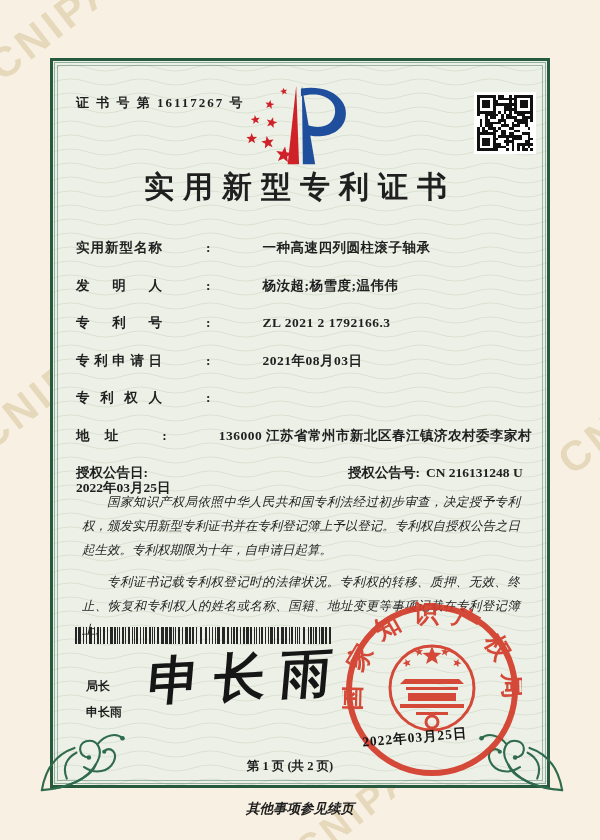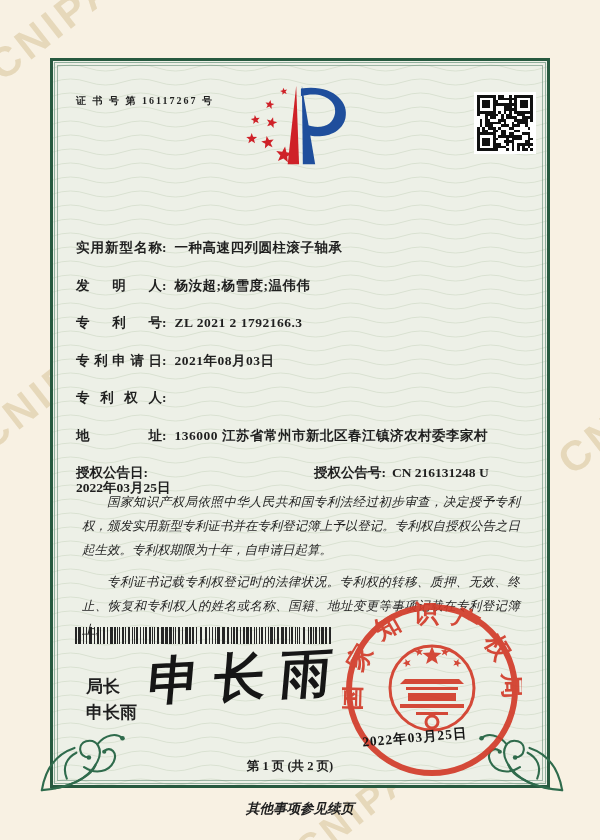--- a/index.html
+++ b/index.html
@@ -24,48 +24,48 @@
          border:3px solid #27593f;background:#edf0e7;box-sizing:border-box;}
   .frame-inner{position:absolute;inset:1px;border:1px solid #8fae9b;pointer-events:none;}
   .frame-inner2{position:absolute;inset:4px;border:1px solid #3c6f55;opacity:.45;pointer-events:none;}
   .waves{position:absolute;inset:0;width:100%;height:100%;opacity:.6;pointer-events:none;}
 
   .flourish{position:absolute;width:96px;height:96px;}
   .flourish-bl{left:38px;bottom:46px;}
   .flourish-br{right:34px;bottom:46px;transform:scaleX(-1);}
 
   
-  .cert-no{position:absolute;left:76px;top:94px;font-size:10px;letter-spacing:2px;font-weight:600;}
+  .cert-no{position:absolute;left:76px;top:94px;font-size:13px;letter-spacing:2px;font-weight:600;}
   .logo{position:absolute;left:238px;top:80px;width:124px;height:90px;}
   .qr{position:absolute;left:474px;top:92px;width:56px;height:56px;background:#fff;padding:3px;}
   .title{position:absolute;left:0;width:600px;top:167px;text-align:center;
          font-size:30px;font-weight:bold;letter-spacing:9px;}
 
   
   .fields{position:absolute;left:76px;top:240px;width:456px;font-size:13.5px;font-weight:600;}
-  .field-row{display:flex;margin-bottom:22.5px;line-height:15px;white-space:nowrap;}
+  .field-row{display:flex;margin-bottom:22.5px;line-height:15px;white-space:nowrap;gap:44px;}
   .field-label{display:inline-block;width:86px;text-align:justify;text-align-last:justify;}
   .field-colon{margin:0 8px 0 0;}
   .field-value{letter-spacing:.5px;}
   .grant-row{display:flex;line-height:15px;white-space:nowrap;}
   .grant-pair1{width:238px;display:flex;flex-direction:column;}
-  .grant-pair2{display:flex;}
+  .grant-pair2{display:flex;margin-left:34px;}
   .grant-label{margin-right:6px;}
 
   
   .paras{position:absolute;left:74px;top:482px;width:454px;font-size:12.5px;line-height:24px;
          text-align:justify;font-style:italic;font-weight:500;}
   .paras p{margin:8px;text-indent:2em;}
 
   
   .barcode{position:absolute;left:75px;top:627px;width:262px;height:17px;}
 
   
-  .signer{position:absolute;left:86px;top:674px;font-size:17px;font-weight:bold;
-          font-family:Liberation Sans, sans-serif;line-height:26px;}
+  .signer{position:absolute;left:86px;top:674px;font-size:12px;font-weight:bold;
+          font-family:Liberation Mono, monospace;line-height:26px;}
   .signature{position:absolute;left:148px;top:642px;width:220px;font-size:52px;font-weight:600;
              transform:rotate(-3deg) skewX(-8deg);letter-spacing:14px;color:#161616;white-space:nowrap;}
 
   
   .seal{position:absolute;left:342px;top:600px;width:180px;height:180px;opacity:.92;}
   .seal-date{position:absolute;left:362px;top:727px;width:150px;font-size:13.5px;font-weight:600;
              letter-spacing:1px;transform:rotate(-5deg);color:#141414;white-space:nowrap;}
 
   
   .page-info{position:absolute;left:0;width:580px;top:758px;text-align:center;font-size:12.5px;font-weight:600;}
@@ -406,20 +406,21 @@
       <rect x="6" y="20" width="1" height="1" fill="#111"></rect>
       <rect x="7" y="20" width="1" height="1" fill="#111"></rect>
       <rect x="11" y="20" width="1" height="1" fill="#111"></rect>
       <rect x="13" y="20" width="1" height="1" fill="#111"></rect>
       <rect x="15" y="20" width="1" height="1" fill="#111"></rect>
       <rect x="17" y="20" width="1" height="1" fill="#111"></rect>
       <rect x="18" y="20" width="1" height="1" fill="#111"></rect>
       <rect x="20" y="20" width="1" height="1" fill="#111"></rect>
     </svg>
 
+  <div class="title">实用新型专利证书</div>
 
   <div class="fields">
     <div id="fields-list">
         <div class="field-row">
           <span class="field-label">实用新型名称</span>
           <span class="field-colon">:</span>
           <span class="field-value">一种高速四列圆柱滚子轴承</span>
         </div>
         <div class="field-row">
           <span class="field-label">发明人</span>

